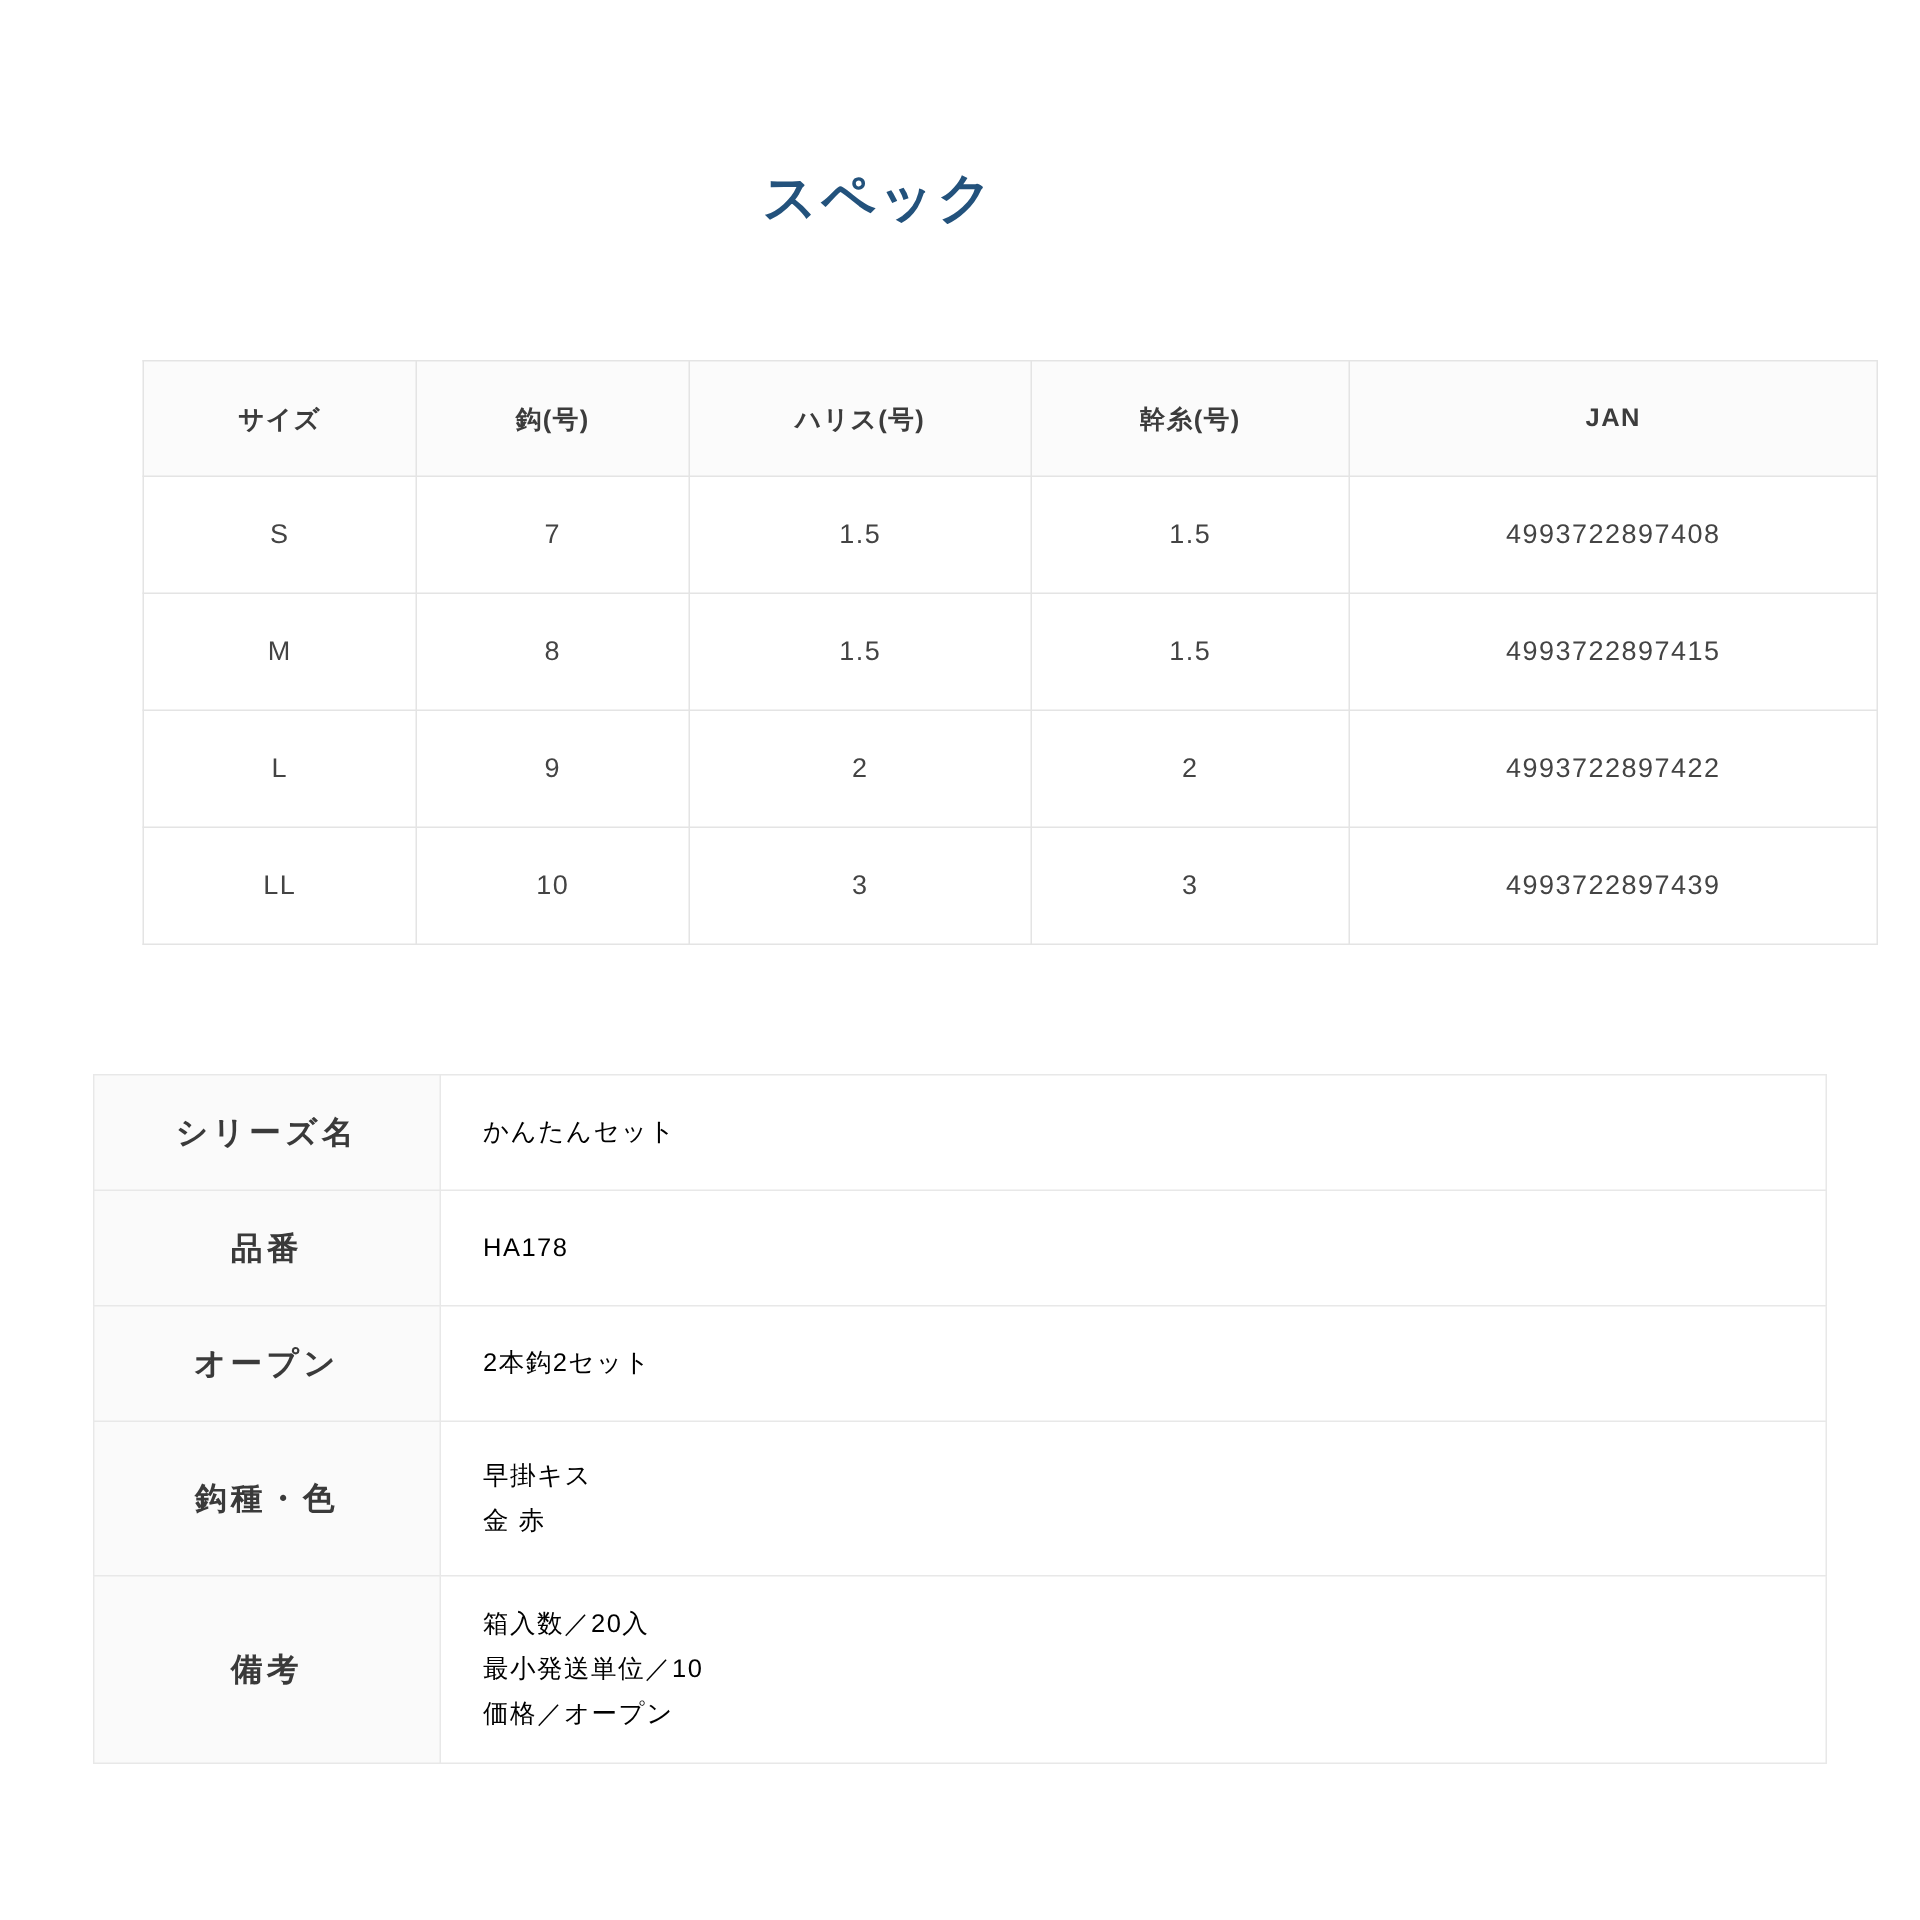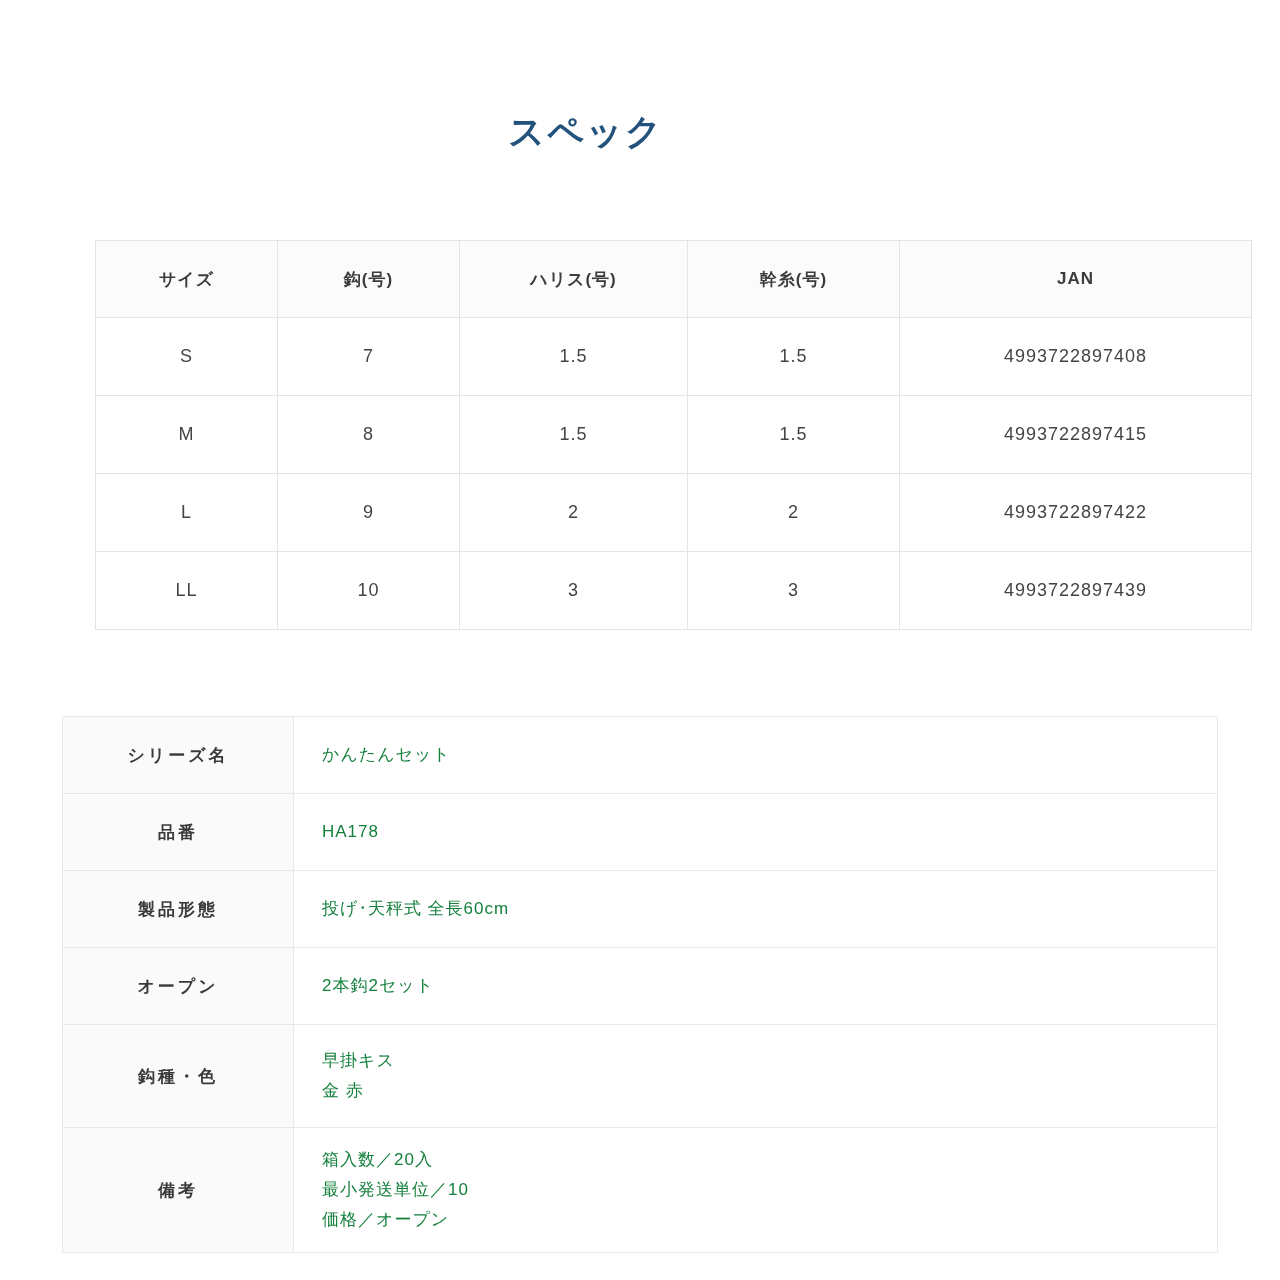--- a/index.html
+++ b/index.html
@@ -75,31 +75,31 @@
   table.detail {
     width: 1156px;
     border-collapse: collapse;
     table-layout: fixed;
     background: #ffffff;
   }
   table.detail th {
     width: 228px;
     background: #fafafa;
     border: 1px solid #e8e8e8;
-    font-size: 17px;
+    font-size: 21px;
     font-weight: bold;
     color: #3a3a3a;
     letter-spacing: 3px;
     text-align: center;
     vertical-align: middle;
   }
   table.detail td {
     border: 1px solid #e8e8e8;
     font-size: 17px;
-    color: #15803d;
+    color: #000000;
     text-align: left;
     padding: 0 0 0 28px;
     vertical-align: middle;
     letter-spacing: 1px;
     line-height: 1.75;
   }
   table.detail tr.h1row th, table.detail tr.h1row td { height: 74px; }
   table.detail tr.h2row th, table.detail tr.h2row td { height: 100px; }
   table.detail tr.h3row th, table.detail tr.h3row td { height: 122px; }
   .multiline { white-space: pre-line; }
@@ -167,24 +167,20 @@
       <tbody>
         <tr class="h1row">
           <th>シリーズ名</th>
           <td>かんたんセット</td>
         </tr>
         <tr class="h1row">
           <th>品番</th>
           <td>HA178</td>
         </tr>
         <tr class="h1row">
-          <th>製品形態</th>
-          <td>投げ･天秤式 全長60cm</td>
-        </tr>
-        <tr class="h1row">
           <th>オープン</th>
           <td>2本鈎2セット</td>
         </tr>
         <tr class="h2row">
           <th>鈎種・色</th>
           <td class="multiline">早掛キス
 金 赤</td>
         </tr>
         <tr class="h3row">
           <th>備考</th>

